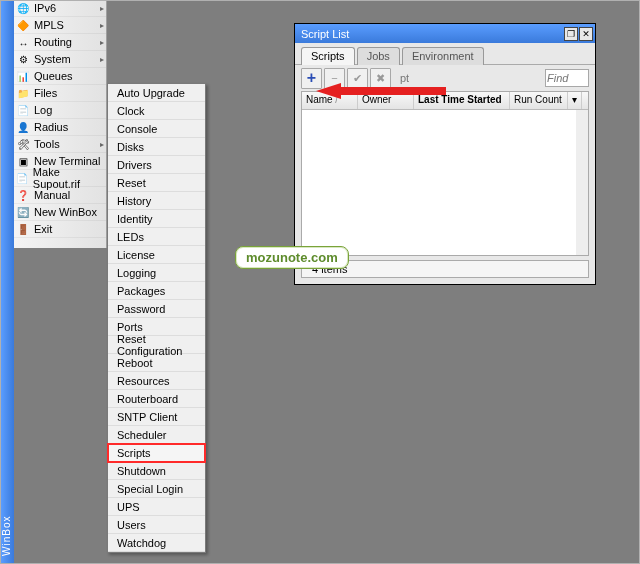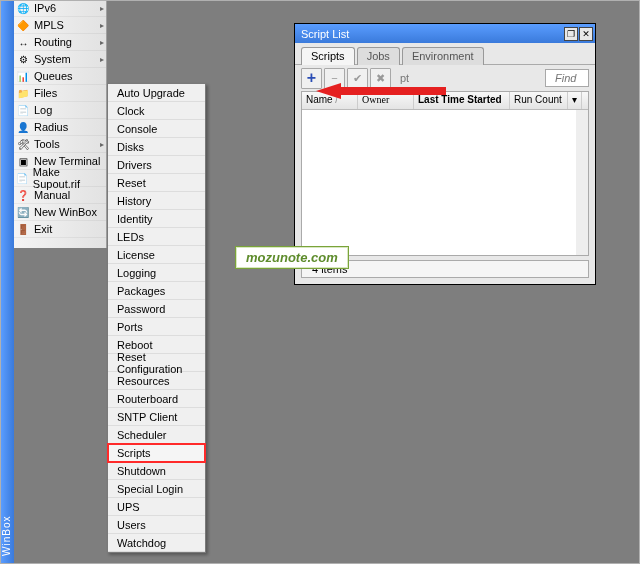--- a/index.html
+++ b/index.html
@@ -159,21 +159,21 @@
     margin-left: 7px;
     color: #777;
     font-size: 11px;
   }
   .find-input {
     position: absolute;
     right: 6px;
     width: 44px; height: 18px;
     border: 1px solid #a8a8a8;
     background: #fff;
-    padding: 0 9px;
+    padding: 0 1px;
     font-style: italic;
     color: #888;
     font-size: 11px;
   }
 
   .table {
     flex: 1;
     background: #fff;
     border: 1px solid #aaa;
     margin: 0 6px 4px 6px;
@@ -228,27 +228,26 @@
     pointer-events: none;
     transform: rotate(-15deg);
   }
 
   
   .watermark {
     position: absolute;
     left: 235px; top: 246px;
     background: #fff;
     border: 1px solid #7aa33a;
-    border-radius: 0;
+    border-radius: 8px;
     padding: 3px 10px;
     color: #5e8c2c;
     font-size: 13px;
     font-weight: bold;
     box-shadow: 0 0 0 1px #d8e8c0 inset;
-    font-style: italic;
   }
 
   
   .frame-border {
     position:absolute;
     left:0;top:0;right:0;bottom:0;
     border:1px solid #b0b0b0;
     pointer-events:none;
   }
 </style>
@@ -329,22 +328,22 @@
     <div class="submenu-item">Drivers</div>
     <div class="submenu-item">Reset</div>
     <div class="submenu-item">History</div>
     <div class="submenu-item">Identity</div>
     <div class="submenu-item">LEDs</div>
     <div class="submenu-item">License</div>
     <div class="submenu-item">Logging</div>
     <div class="submenu-item">Packages</div>
     <div class="submenu-item">Password</div>
     <div class="submenu-item">Ports</div>
+    <div class="submenu-item">Reset Configuration</div>
     <div class="submenu-item">Reboot</div>
-    <div class="submenu-item">Reset Configuration</div>
     <div class="submenu-item">Resources</div>
     <div class="submenu-item">Routerboard</div>
     <div class="submenu-item">SNTP Client</div>
     <div class="submenu-item">Scheduler</div>
     <div class="submenu-item highlighted">Scripts</div>
     <div class="submenu-item">Shutdown</div>
     <div class="submenu-item">Special Login</div>
     <div class="submenu-item">UPS</div>
     <div class="submenu-item">Users</div>
     <div class="submenu-item">Watchdog</div>
@@ -370,21 +369,21 @@
     <div class="tb-btn ghost">−</div>
     <div class="tb-btn ghost">✔</div>
     <div class="tb-btn ghost">✖</div>
     <span class="tb-runlabel">pt</span>
     <input class="find-input" placeholder="Find" style="">
   </div>
 
   <div class="table">
     <div class="thead" id="thead">
         <div class="th sort" style="width: 56px;">Name</div>
-        <div class="th" style="width: 56px; font-family: Liberation Serif, serif;">Owner</div>
+        <div class="th" style="width: 56px;">Owner</div>
         <div class="th" style="width: 96px; font-weight: bold;">Last Time Started</div>
         <div class="th" style="width: 58px;">Run Count</div>
         <div class="th menu">▾</div>
       </div>
     <div class="tbody"></div>
   </div>
 
   <div class="status">4 items</div>
 </div>
 

